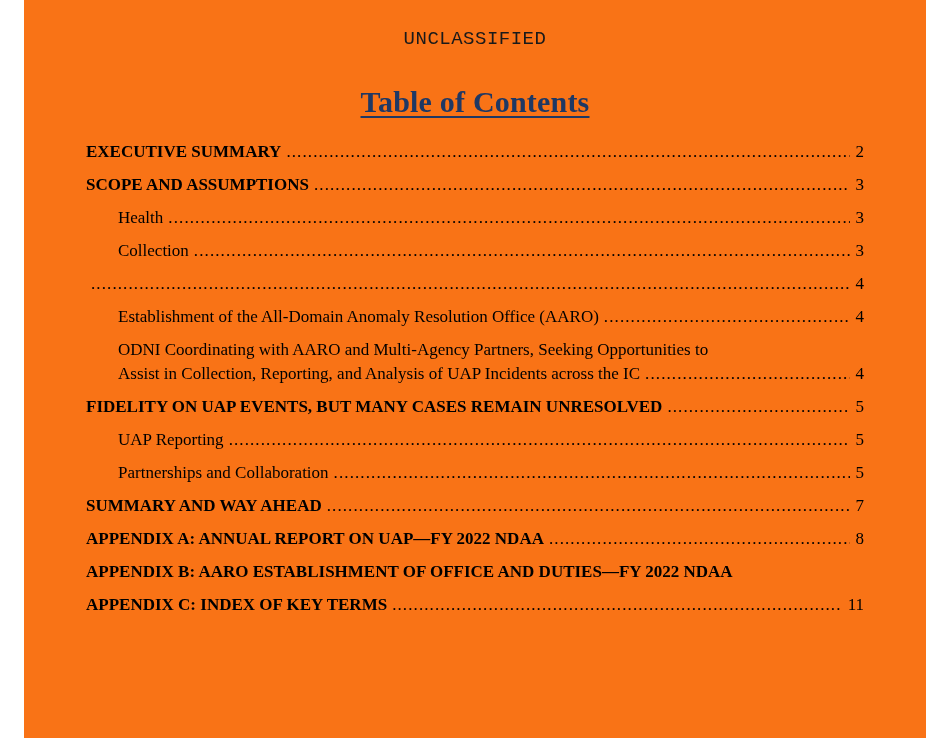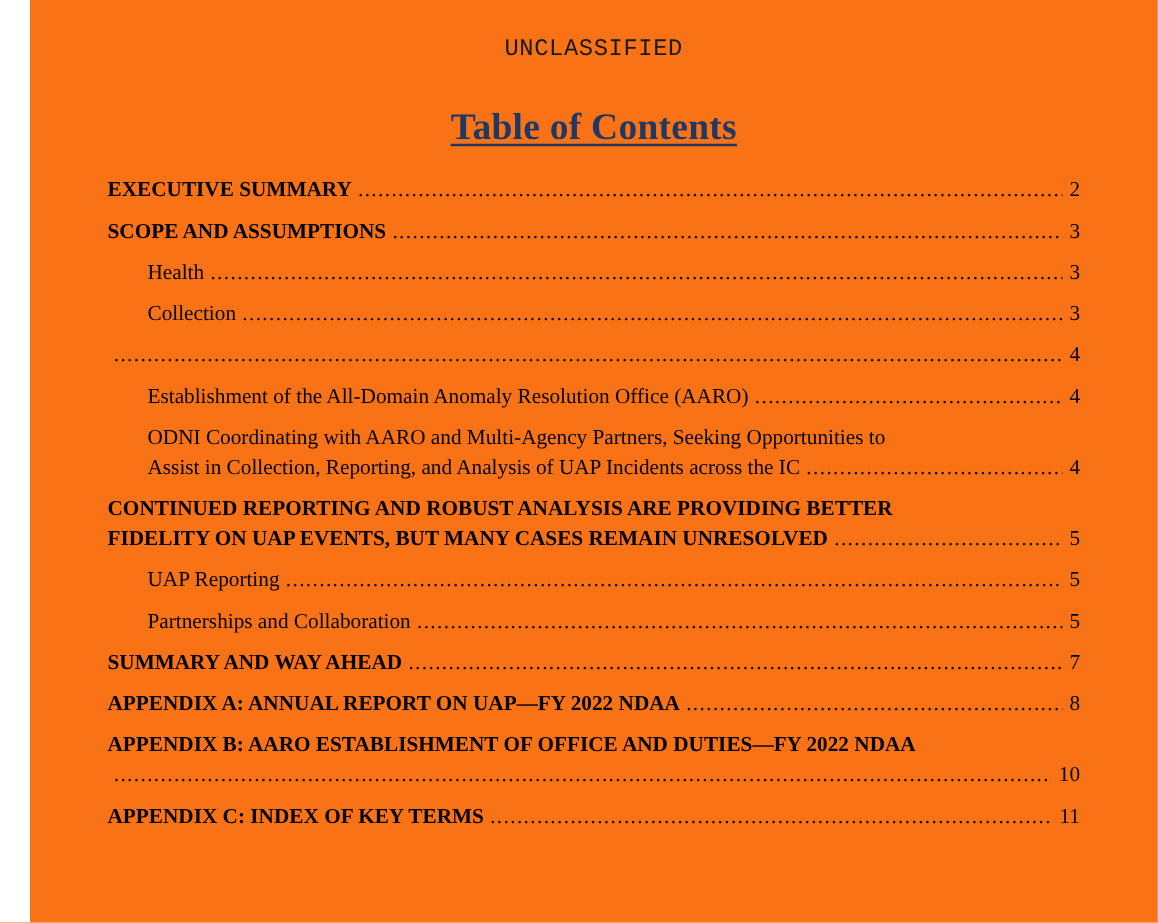--- a/index.html
+++ b/index.html
@@ -129,21 +129,20 @@
       </div>
       <div class="entry sub">
         <div class="line">ODNI Coordinating with AARO and Multi-Agency Partners, Seeking Opportunities to</div>
         <div class="row">
           <span class="label">Assist in Collection, Reporting, and Analysis of UAP Incidents across the IC</span>
           <span class="leader"></span>
           <span class="pagenum">4</span>
         </div>
       </div>
       <div class="entry main">
-        <div class="line">CONTINUED REPORTING AND ROBUST ANALYSIS ARE PROVIDING BETTER</div>
         <div class="row">
           <span class="label">FIDELITY ON UAP EVENTS, BUT MANY CASES REMAIN UNRESOLVED</span>
           <span class="leader"></span>
           <span class="pagenum">5</span>
         </div>
       </div>
       <div class="entry sub">
         <div class="row">
           <span class="label">UAP Reporting</span>
           <span class="leader"></span>
@@ -166,25 +165,20 @@
       </div>
       <div class="entry main">
         <div class="row">
           <span class="label">APPENDIX A: ANNUAL REPORT ON UAP—FY 2022 NDAA</span>
           <span class="leader"></span>
           <span class="pagenum">8</span>
         </div>
       </div>
       <div class="entry main">
         <div class="line">APPENDIX B: AARO ESTABLISHMENT OF OFFICE AND DUTIES—FY 2022 NDAA</div>
-        <div class="row">
-          <span class="label"></span>
-          <span class="leader"></span>
-          <span class="pagenum">10</span>
-        </div>
       </div>
       <div class="entry main">
         <div class="row">
           <span class="label">APPENDIX C: INDEX OF KEY TERMS</span>
           <span class="leader"></span>
           <span class="pagenum">11</span>
         </div>
       </div>
     </div>
 </div>

